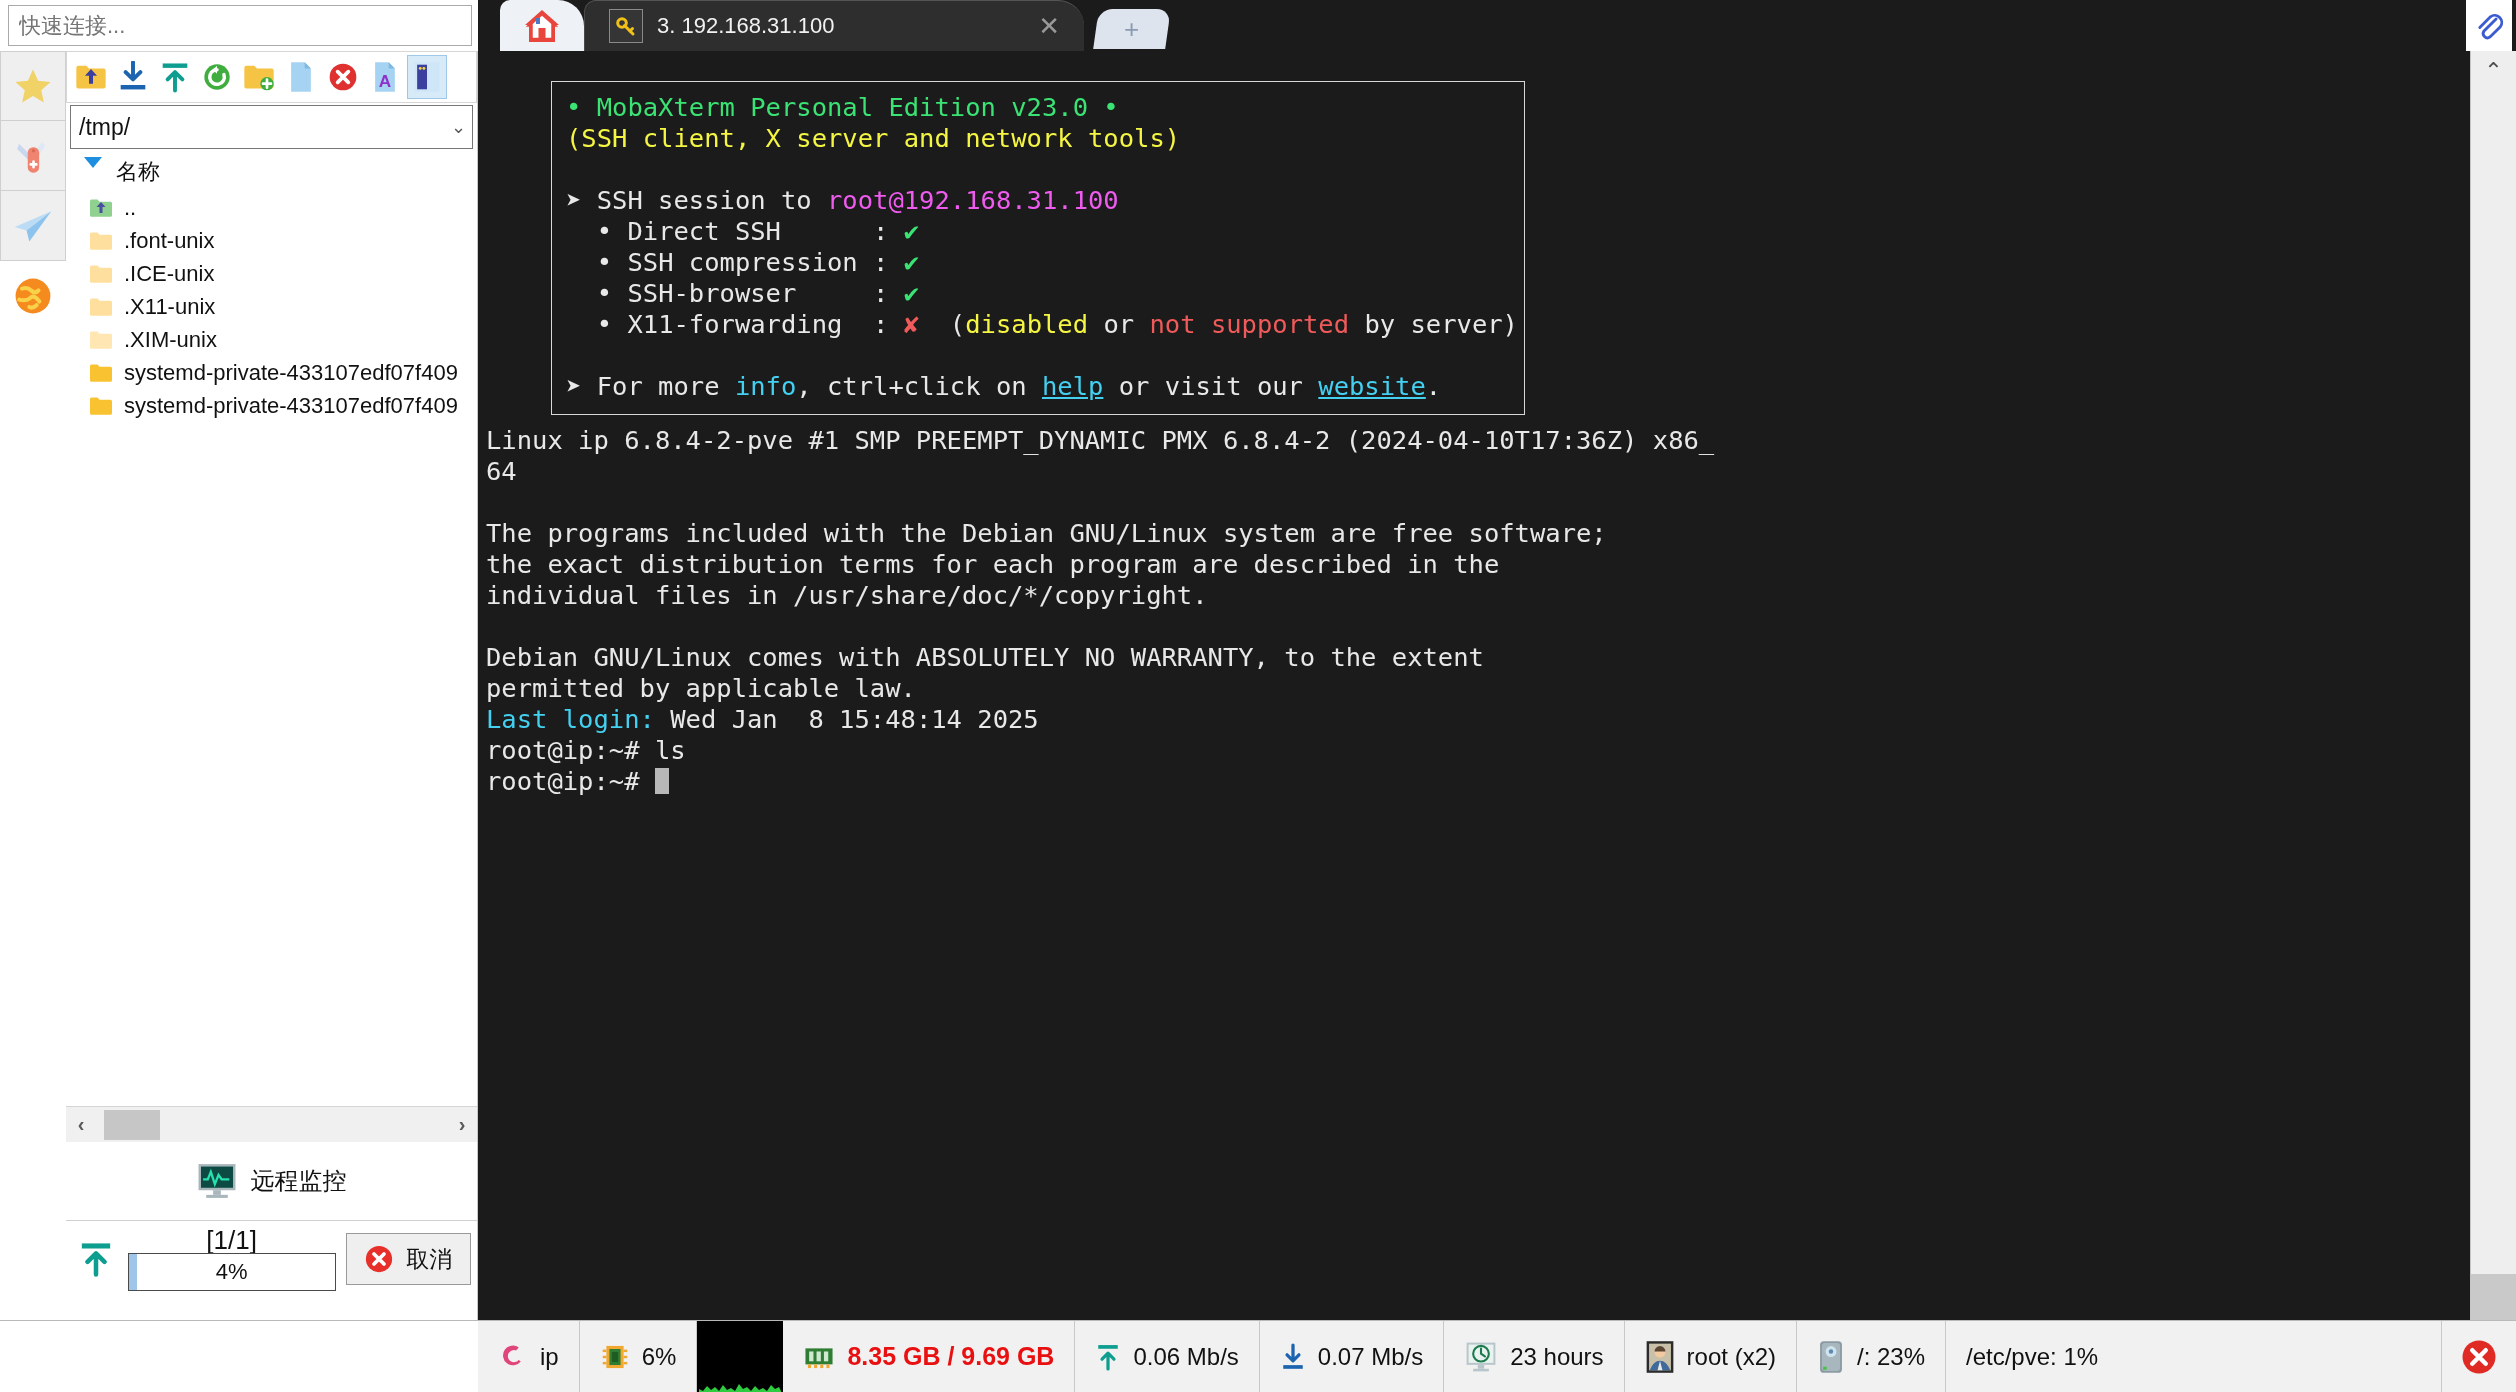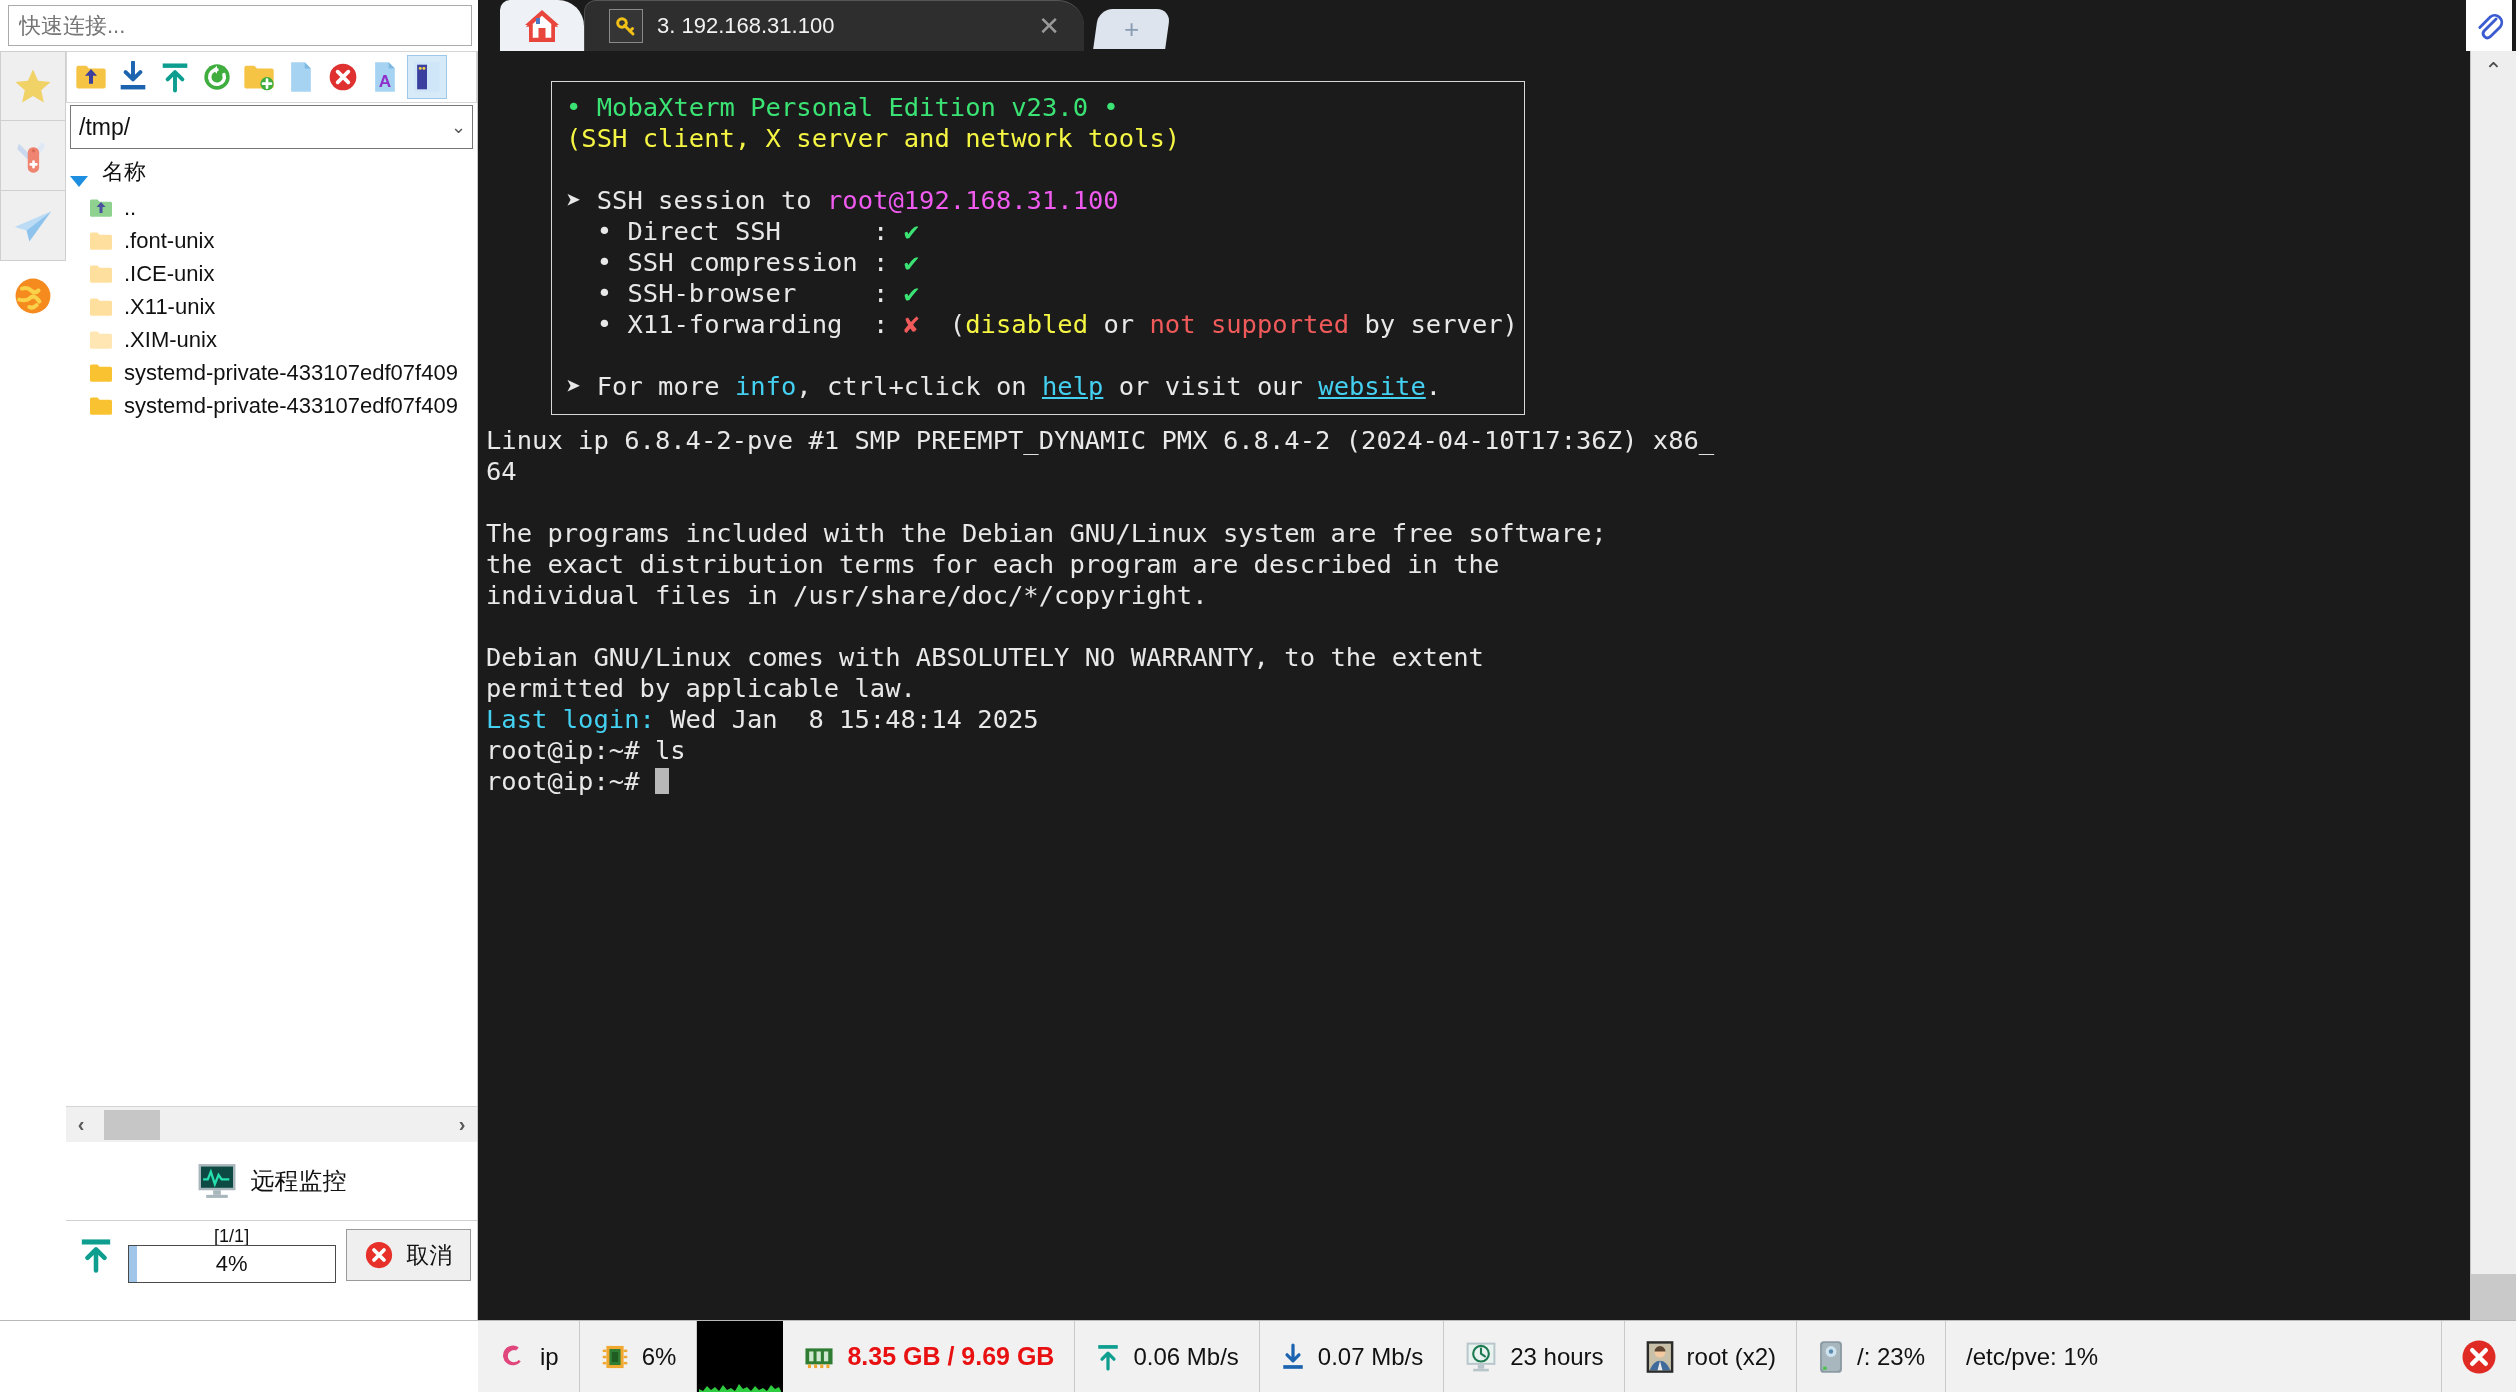--- a/index.html
+++ b/index.html
@@ -77,21 +77,21 @@
   .tb-icon.sel { background:#d6eaf8; border:1px solid #9fc8e8; }
 
   .path-row { padding: 2px 4px 0 4px; }
   .path-combo {
     height: 44px; border: 1px solid #777; background:#fff; display:flex; align-items:center;
     padding: 0 6px 0 8px; font-size: 23px; color:#111;
   }
   .path-combo .val { flex:1; }
   .caret { color:#555; font-size: 18px; }
 
-  .col-head { display:flex; align-items:flex-end; gap:14px; padding: 8px 0 4px 4px; font-size: 22px; color:#111;}
+  .col-head { display:flex; align-items:flex-start; gap:14px; padding: 8px 0 4px 18px; font-size: 22px; color:#111;}
   .tri-down { width:0;height:0;border-left:9px solid transparent;border-right:9px solid transparent;border-top:11px solid #1e8fe0;}
 
   .filelist { flex: 1; overflow: hidden; background:#fff; padding-left: 22px; }
   .frow { display:flex; align-items:center; gap: 10px; height: 33px; font-size: 22px; color:#111; white-space: nowrap;}
   .fname { overflow: hidden; }
 
   .hscroll { height: 36px; flex: 0 0 36px; background:#f0f0f0; border-top:1px solid #d4d4d4; display:flex; align-items:center; position: relative;}
   .hs-arrow { width: 30px; text-align:center; color:#5a5a5a; font-size: 20px; font-weight:bold;}
   .hs-track { flex:1; height: 100%; background:#f0f0f0; position:relative;}
   .hs-thumb { position:absolute; left: 8px; top: 3px; width: 56px; height: 30px; background:#c6c6c6;}
@@ -100,21 +100,21 @@
   .monitor-label { font-size: 24px; color:#111; }
   .follow-row { height: 70px; flex:0 0 70px; display:flex; align-items:center; gap: 18px; padding-left: 38px; background:#fff;}
   .chk { width: 26px; height: 26px; border: 2px solid #1a1a1a; background:#fff; }
   .follow-label { font-size: 24px; color:#111; }
 
   .upload-box { flex: 0 0 100px; background:#fff; border-top: 1px solid #d0d0d0; padding: 4px 0 0 0; }
   .upl-title { font-size: 23px; color:#111; padding-left: 78px; }
   .upl-row { display:flex; align-items:center; gap: 10px; padding: 2px 6px 0 8px;}
   .upl-icon { width: 58px; display:flex; align-items:center; justify-content:center;}
   .upl-mid { flex:1; display:flex; flex-direction:column; align-items:center; }
-  .upl-count { font-size: 18px; color:#111; line-height: 1.0; }
+  .upl-count { font-size: 26px; color:#111; line-height: 1.0; }
   .progress { width: 208px; height: 38px; border:1px solid #4a4a4a; background:#fff; position:relative; display:flex; align-items:center; justify-content:center;}
   .progress .fill { position:absolute; left:0; top:0; bottom:0; background:#9fc5e8; }
   .progress .pct { position:relative; font-size: 22px; color:#111; }
   .cancel-btn {
     width: 166px; height: 52px; background:#efefef; border:1px solid #9a9a9a;
     display:flex; align-items:center; justify-content:center; gap: 12px;
     font-size: 23px; color:#111;
   }
 
   

